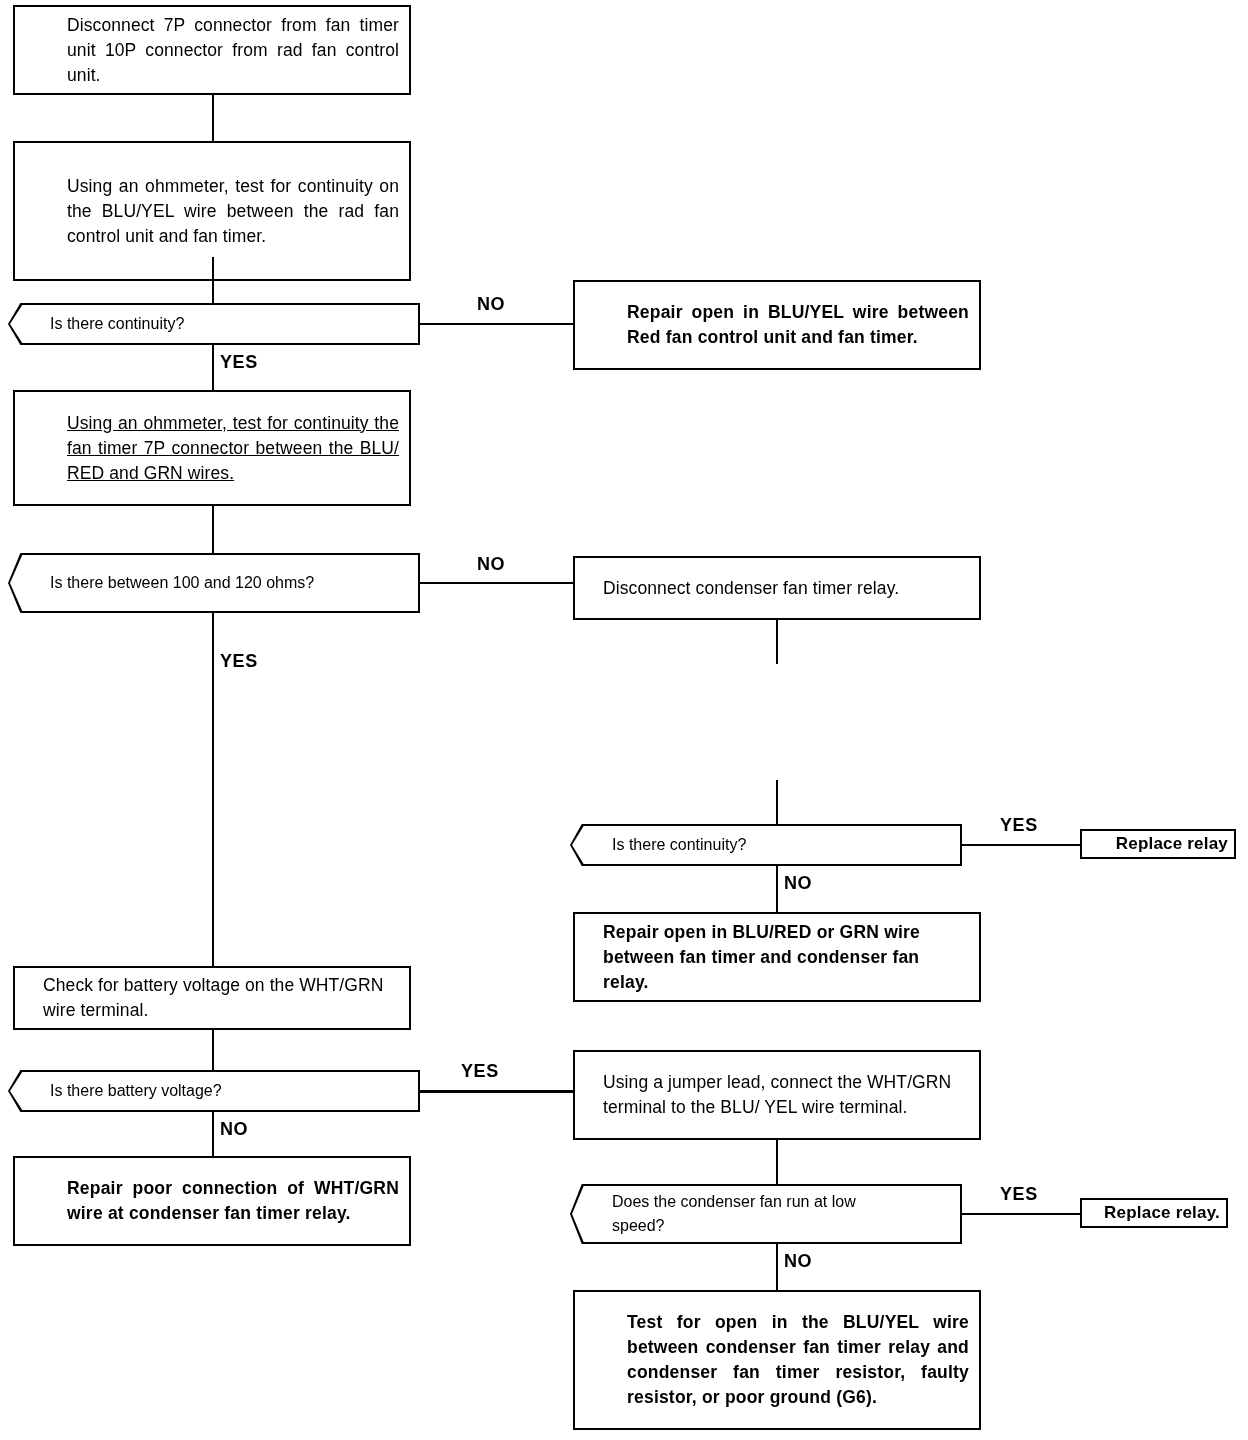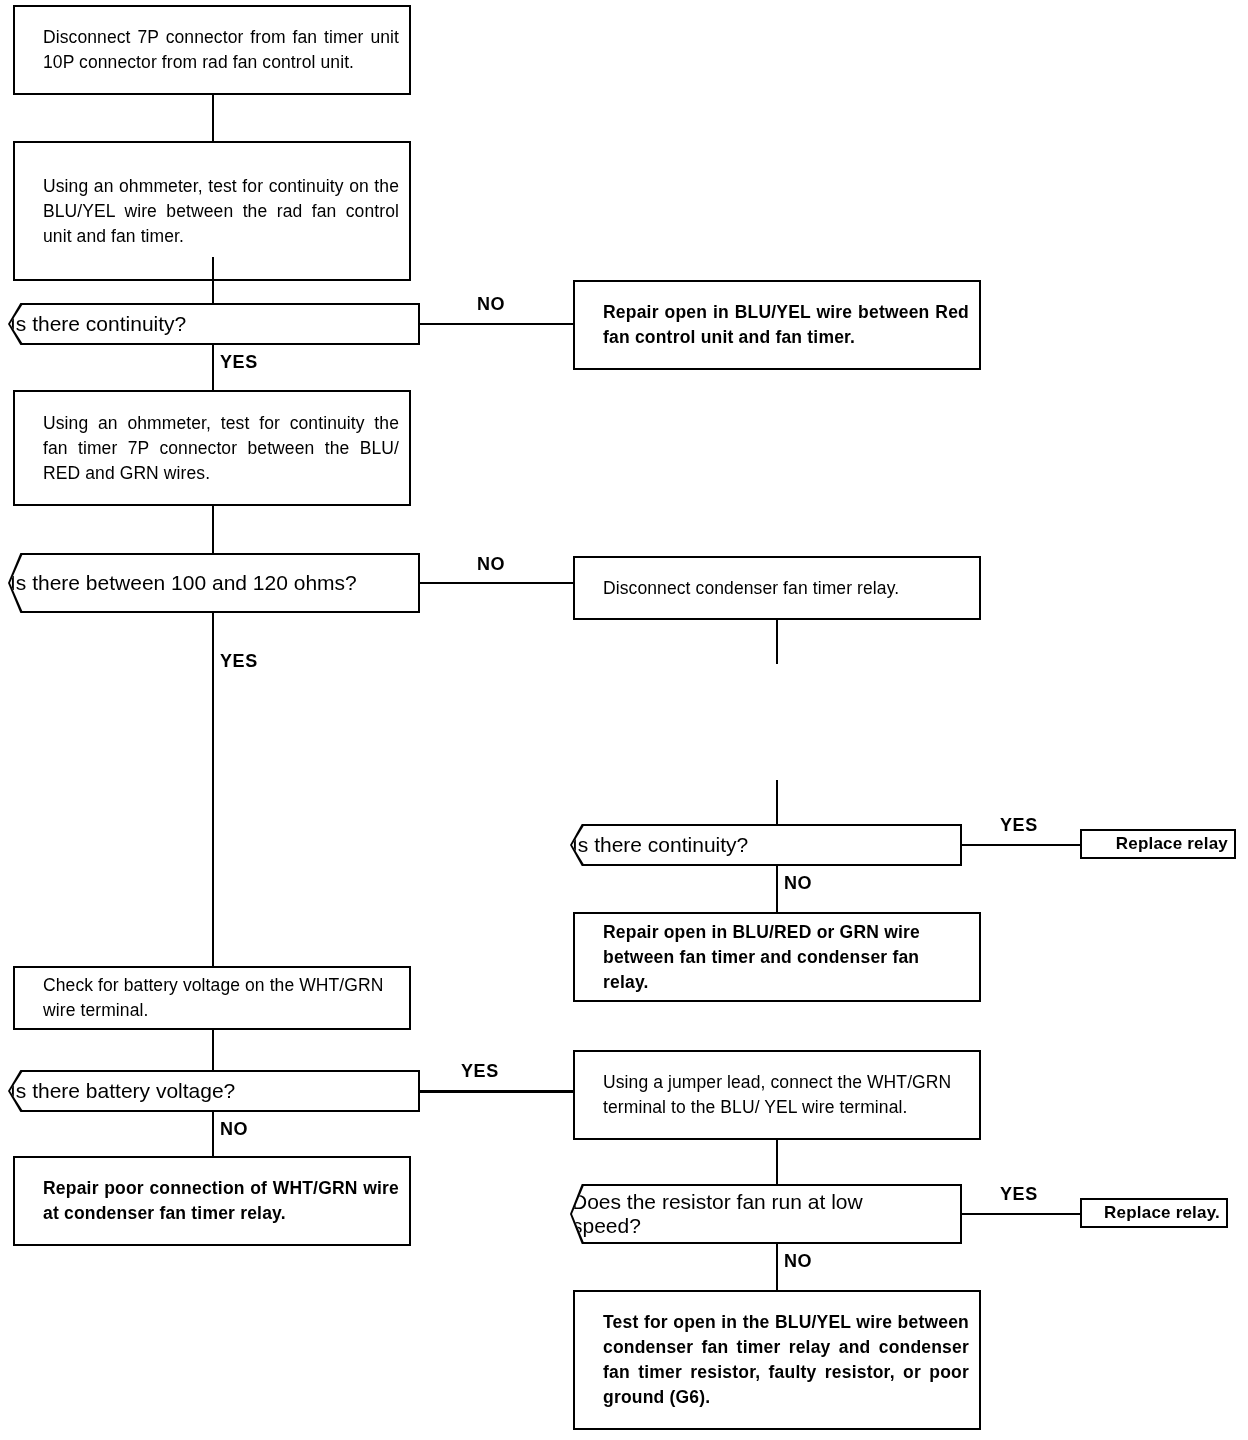--- a/index.html
+++ b/index.html
@@ -39,20 +39,21 @@
     letter-spacing: 0.1px;
     width: 100%;
   }
   .proc.bold .txt {
     font-weight: bold;
     letter-spacing: 0.2px;
   }
   .proc.just .txt {
     text-align: justify;
     text-align-last: left;
+    margin-left: 24px;
   }
 
   
   .chip {
     border: 2px solid #000;
     background: #fff;
     display: flex;
     align-items: center;
     justify-content: flex-end;
   }
@@ -78,22 +79,23 @@
     left: 2px; top: 2px; right: 2px; bottom: 2px;
     background: #fff;
     clip-path: polygon(
         0% 50%,  3.0% 0%, 100% 0%, 100% 0%,
         100% 50%,
         100% 100%, 100% 100%, 3.0% 100%, 0% 50%);
     display: flex;
     align-items: center;
   }
   .dec .txt {
+    padding-left: 40px;
     padding-right: 60px;
-    font-size: 21px;
+    font-size: 16px;
     line-height: 24px;
   }
 
   
   .vline {
     position: absolute;
     width: 2px;
     background: #000;
   }
   .hline {
@@ -133,21 +135,21 @@
       <div class="txt">Is there continuity?</div>
     </div>
   </div>
 
   <div class="hline" style="left:420px; top:323px; width:153px;"></div>
   <div class="lbl" style="left:477px; top:294px;">NO</div>
 
   <div class="vline" style="left:212px; top:345px; height:45px;"></div>
   <div class="lbl" style="left:220px; top:352px;">YES</div>
 
-  <div class="node proc just" style="left:13px; top:390px; width:398px; height:116px;">
+  <div class="node proc just" style="left:13px; top:390px; width:398px; height:116px;text-decoration:underline;">
     <div class="txt">Using an ohmmeter, test for continuity the fan timer 7P connector between the BLU/ RED and GRN wires.</div>
   </div>
 
   <div class="vline" style="left:212px; top:506px; height:47px;"></div>
 
   <div class="node dec" style="left:8px; top:553px; width:412px; height:60px;">
     <div class="inner">
       <div class="txt">Is there between 100 and 120 ohms?</div>
     </div>
   </div>
@@ -214,21 +216,21 @@
   </div>
 
   <div class="node proc bold" style="left:573px; top:912px; width:408px; height:90px;">
     <div class="txt">Repair open in BLU/RED or GRN wire between fan timer and condenser fan relay.</div>
   </div>
 
   <div class="vline" style="left:776px; top:1140px; height:44px;"></div>
 
   <div class="node dec" style="left:570px; top:1184px; width:392px; height:60px;">
     <div class="inner">
-      <div class="txt">Does the resistor fan run at low speed?</div>
+      <div class="txt">Does the condenser fan run at low speed?</div>
     </div>
   </div>
 
   <div class="hline" style="left:962px; top:1213px; width:118px;"></div>
   <div class="lbl" style="left:1000px; top:1184px;">YES</div>
 
   <div class="node chip" style="left:1080px; top:1198px; width:148px; height:30px;">
     <div class="txt">Replace relay.</div>
   </div>
 

